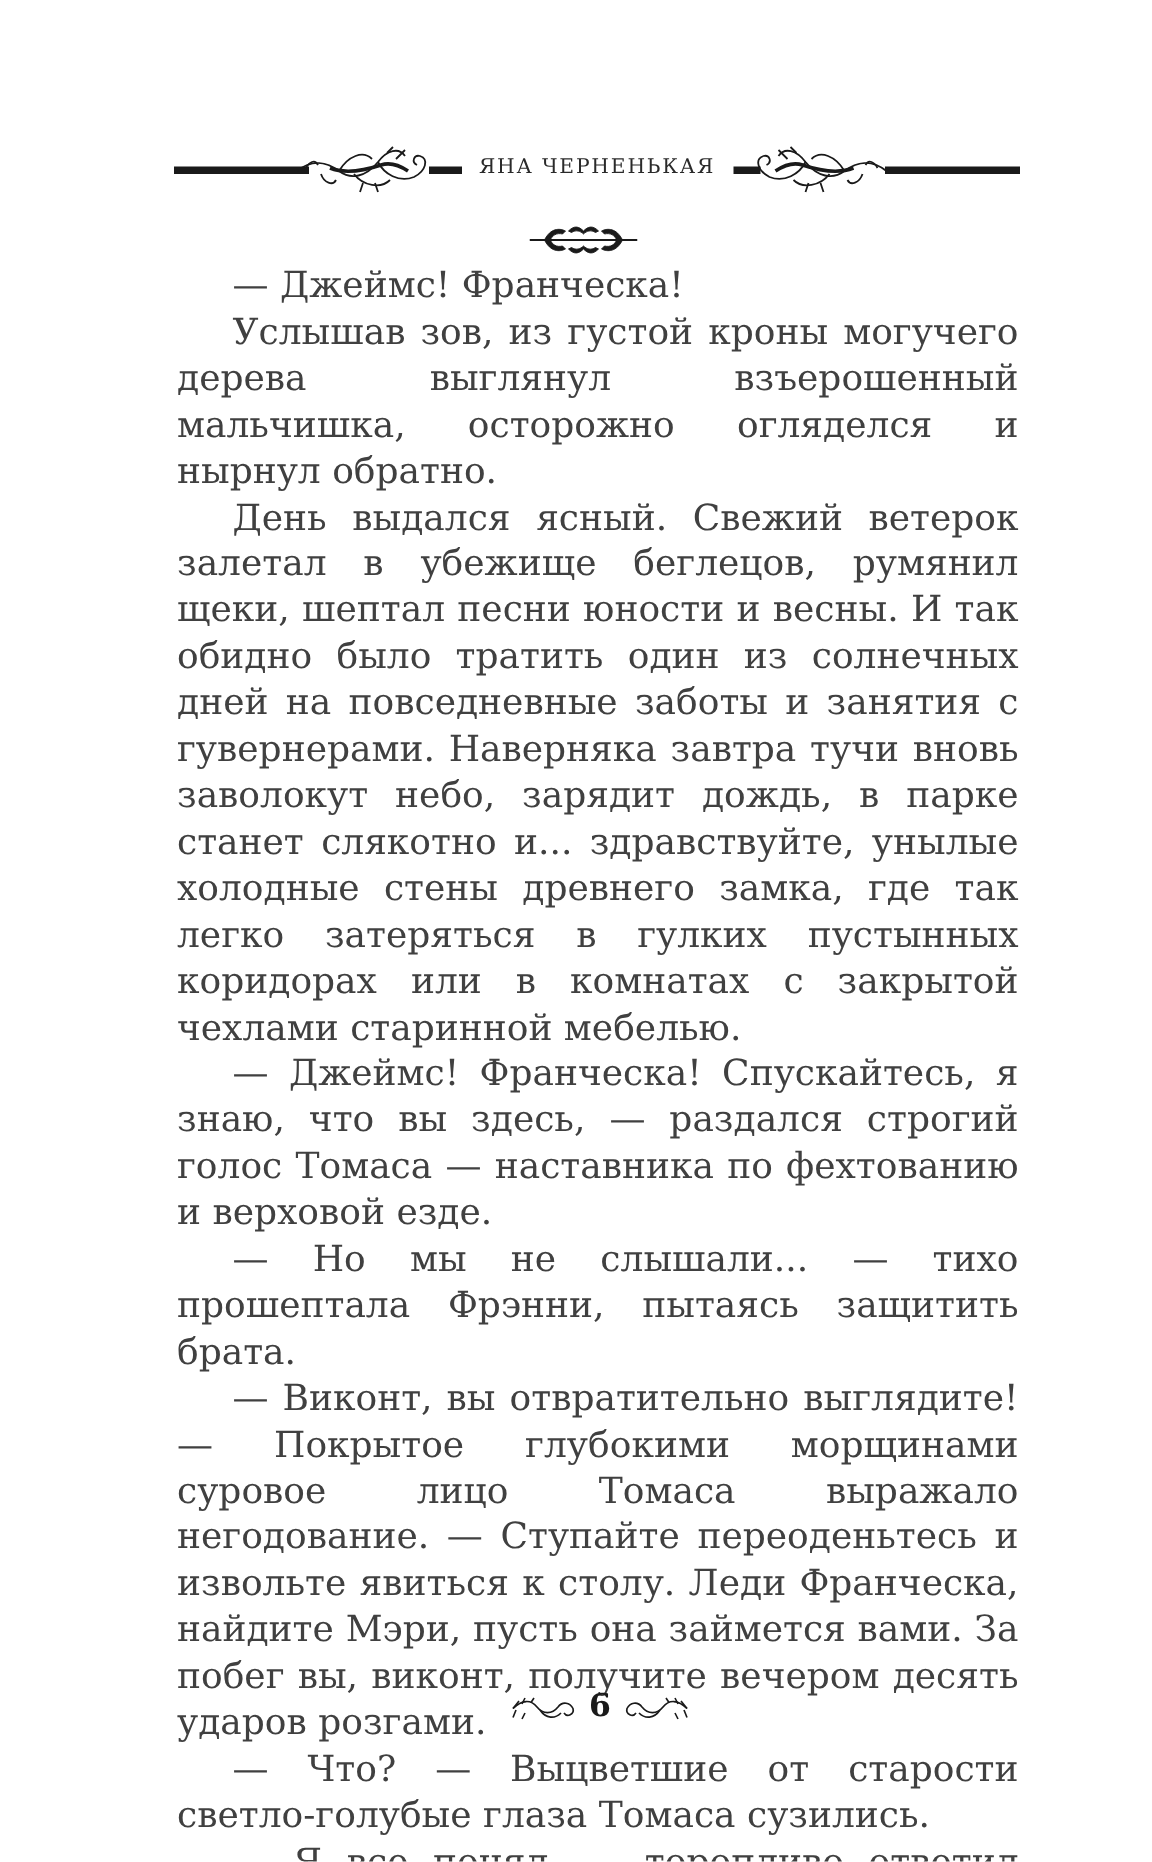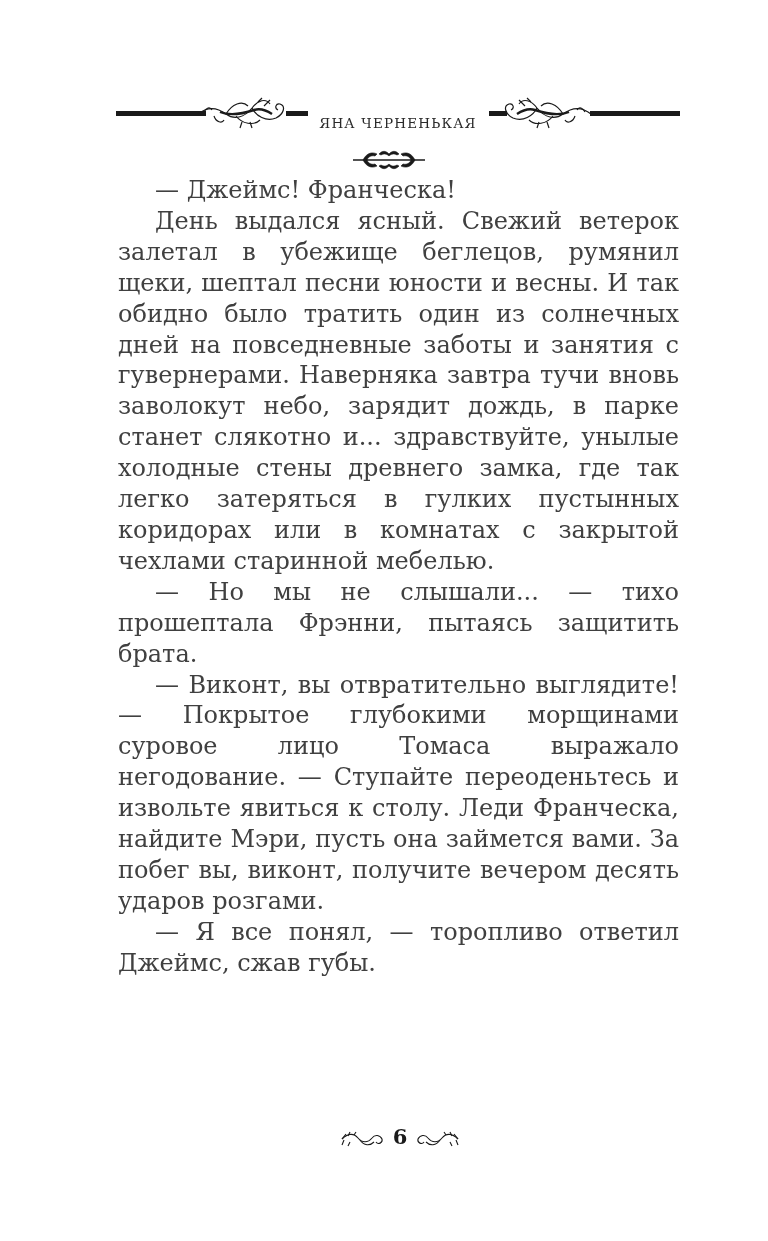--- a/index.html
+++ b/index.html
@@ -6,21 +6,21 @@
   body { width:768px; height:1241px; position:relative; overflow:hidden; font-family:"DejaVu Serif", serif; color:#2a2a2a; }
   .header { position:absolute; left:116px; top:96px; width:564px; height:34px; }
   .rule { position:absolute; top:15px; height:5px; background:#1a1a1a; }
   .rule.left { left:0; width:90px; }
   .rule.left2 { left:170px; width:22px; }
   .rule.right2 { left:373px; width:18px; }
   .rule.right { left:474px; width:90px; }
   .flourish { position:absolute; top:0; width:92px; height:34px; }
   .flourish.left { left:80px; }
   .flourish.right { left:385px; }
-  .running-head { position:absolute; left:198px; top:19px; width:168px; text-align:center; font-family:"DejaVu Serif", serif; font-size:13.5px; letter-spacing:1.2px; color:#2a2a2a; white-space:nowrap; }
+  .running-head { position:absolute; left:198px; top:7px; width:168px; text-align:center; font-family:"DejaVu Serif", serif; font-size:13.5px; letter-spacing:1.2px; color:#2a2a2a; white-space:nowrap; }
   .divider { position:absolute; left:353px; top:148px; width:72px; height:24px; }
   .text { position:absolute; left:118px; top:175px; width:561px; font-family:"DejaVu Serif", serif; font-size:24px; line-height:30.9px; color:#404040; }
   .text p { margin:0; text-indent:37px; text-align:justify; hyphens:manual; }
   .folio { position:absolute; left:340px; top:1124px; width:120px; height:30px; }
   .folio .num { position:absolute; left:49px; top:0; width:22px; text-align:center; font-family:"DejaVu Serif", serif; font-weight:bold; font-size:21px; color:#1a1a1a; }
   .folio svg { position:absolute; top:6px; }
 </style>
 </head>
 <body>
 
@@ -61,23 +61,26 @@
     <line x1="0" y1="12" x2="72" y2="12" stroke-width="1.4"></line>
     <path d="M10 12 C14 4, 20 4, 24 6 L22 8 C18 7, 15 9, 14 12 C15 15, 18 17, 22 16 L24 18 C20 20, 14 20, 10 12 Z" stroke-width="0.6"></path>
     <path d="M62 12 C58 4, 52 4, 48 6 L50 8 C54 7, 57 9, 58 12 C57 15, 54 17, 50 16 L48 18 C52 20, 58 20, 62 12 Z" stroke-width="0.6"></path>
     <path d="M26 6 C30 2, 33 3, 36 6 C39 3, 42 2, 46 6 L44 7 C41 5, 38 6, 36 8 C34 6, 31 5, 28 7 Z" stroke-width="0.6"></path>
     <path d="M26 18 C30 22, 33 21, 36 18 C39 21, 42 22, 46 18 L44 17 C41 19, 38 18, 36 16 C34 18, 31 19, 28 17 Z" stroke-width="0.6"></path>
   </g>
 </svg>
 
 <div class="text">
   <p>— Джеймс! Франческа!</p>
+  <p>Услышав зов, из густой кроны могучего дерева вы­глянул взъерошенный мальчишка, осторожно огля­делся и нырнул обратно.</p>
   <p>День выдался ясный. Свежий ветерок залетал в убе­жище беглецов, румянил щеки, шептал песни юности и весны. И так обидно было тратить один из солнечных дней на повседневные заботы и занятия с гуверне­рами. Наверняка завтра тучи вновь заволокут небо, за­рядит дождь, в парке станет слякотно и... здравствуйте, унылые холодные стены древнего замка, где так легко затеряться в гулких пустынных коридорах или в ком­натах с закрытой чехлами старинной мебелью.</p>
+  <p>— Джеймс! Франческа! Спускайтесь, я знаю, что вы здесь, — раздался строгий голос Томаса — наставника по фехтованию и верховой езде.</p>
   <p>— Но мы не слышали... — тихо прошептала Фрэнни, пытаясь защитить брата.</p>
   <p>— Виконт, вы отвратительно выглядите! — По­крытое глубокими морщинами суровое лицо Томаса вы­ражало негодование. — Ступайте переоденьтесь и из­вольте явиться к столу. Леди Франческа, найдите Мэри, пусть она займется вами. За побег вы, виконт, получите вечером десять ударов розгами.</p>
+  <p>— Что? — Выцветшие от старости светло-голубые глаза Томаса сузились.</p>
   <p>— Я все понял, — торопливо ответил Джеймс, сжав губы.</p>
 </div>
 
 <div class="folio">
   <svg style="left:0;" width="44" height="18" viewBox="0 0 44 18">
     <g fill="none" stroke="#1a1a1a" stroke-width="1.1">
       <path d="M2 9 C8 3, 14 3, 18 8 C22 13, 28 13, 32 8 C35 4, 40 5, 42 9 C43 13, 38 15, 36 12"></path>
       <path d="M2 9 L6 4 M4 10 L2 15 M8 6 L10 2 M10 12 L8 16 M14 5 L16 2"></path>
       <path d="M20 10 C24 16, 30 16, 34 12"></path>
     </g>

